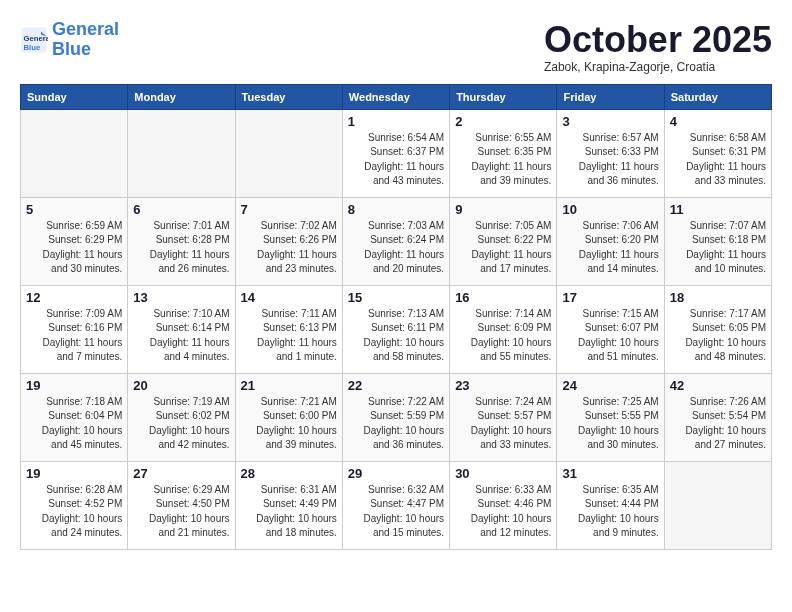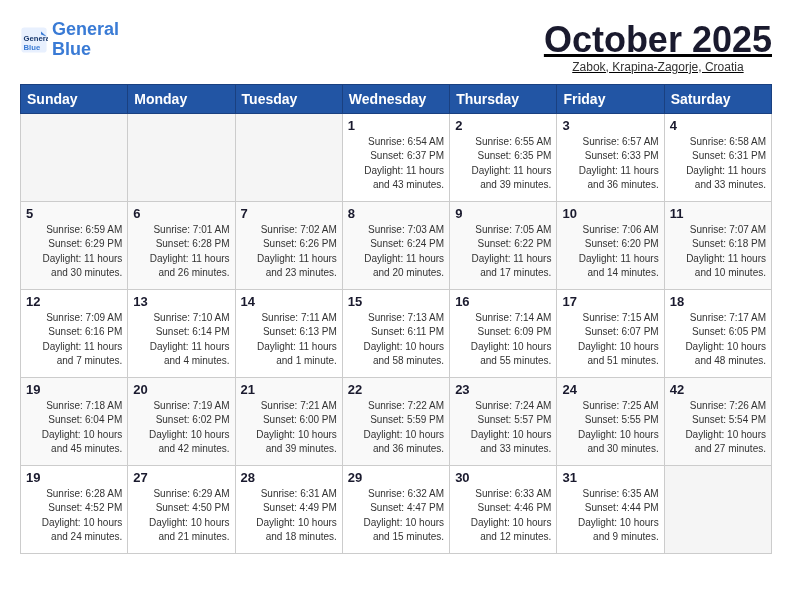--- a/index.html
+++ b/index.html
@@ -28,22 +28,21 @@
       line-height: 1.1;
     }
     .logo-text span {
       color: #3a7bd5;
     }
     .logo-icon {
       width: 28px;
       height: 28px;
     }
     .title-block {
-      text-align: center;
-      text-decoration: underline;
+      text-align: left;
     }
     .calendar-title {
       font-size: 36px;
       font-weight: bold;
       color: #1a1a2e;
       line-height: 1.1;
     }
     .calendar-subtitle {
       font-size: 12px;
       color: #333;
@@ -51,21 +50,21 @@
     table {
       width: 100%;
       border-collapse: collapse;
       table-layout: fixed;
     }
     thead tr th {
       background-color: #2255a4;
       color: white;
       text-align: left;
       padding: 6px 6px;
-      font-size: 14px;
+      font-size: 11px;
       font-weight: bold;
       border: 1px solid #1a4080;
     }
     tbody tr td {
       border: 1px solid #ccc;
       vertical-align: top;
       padding: 4px 5px;
       height: 88px;
       font-size: 10.5px;
       color: #333;

